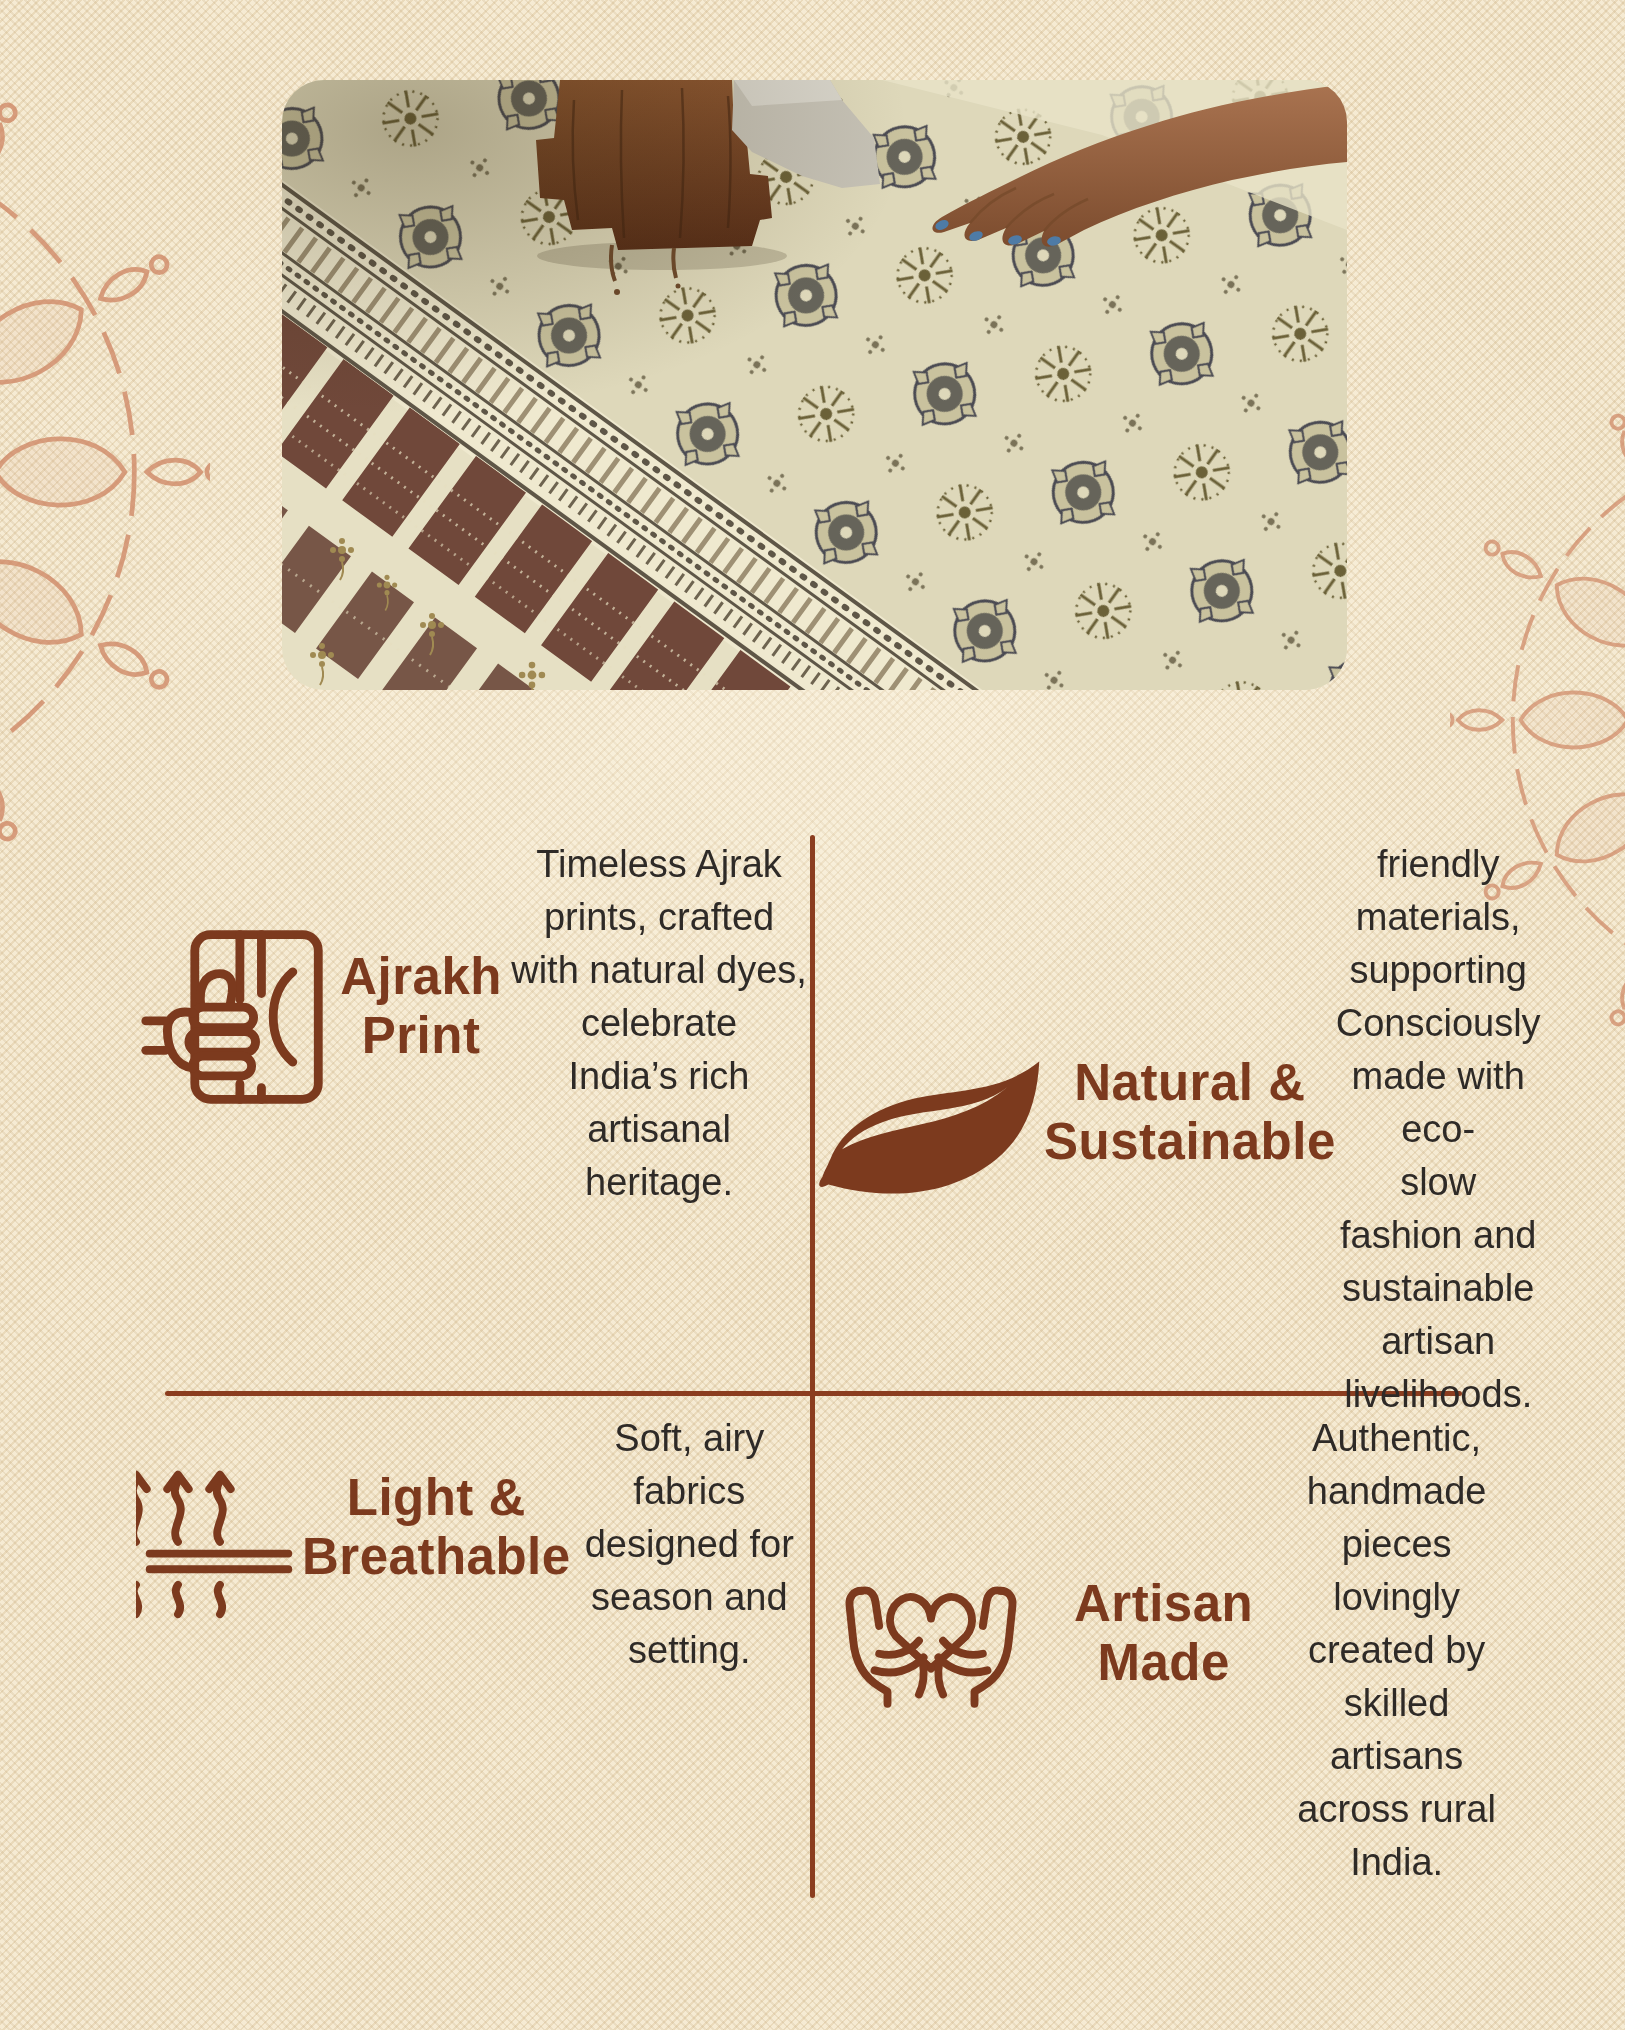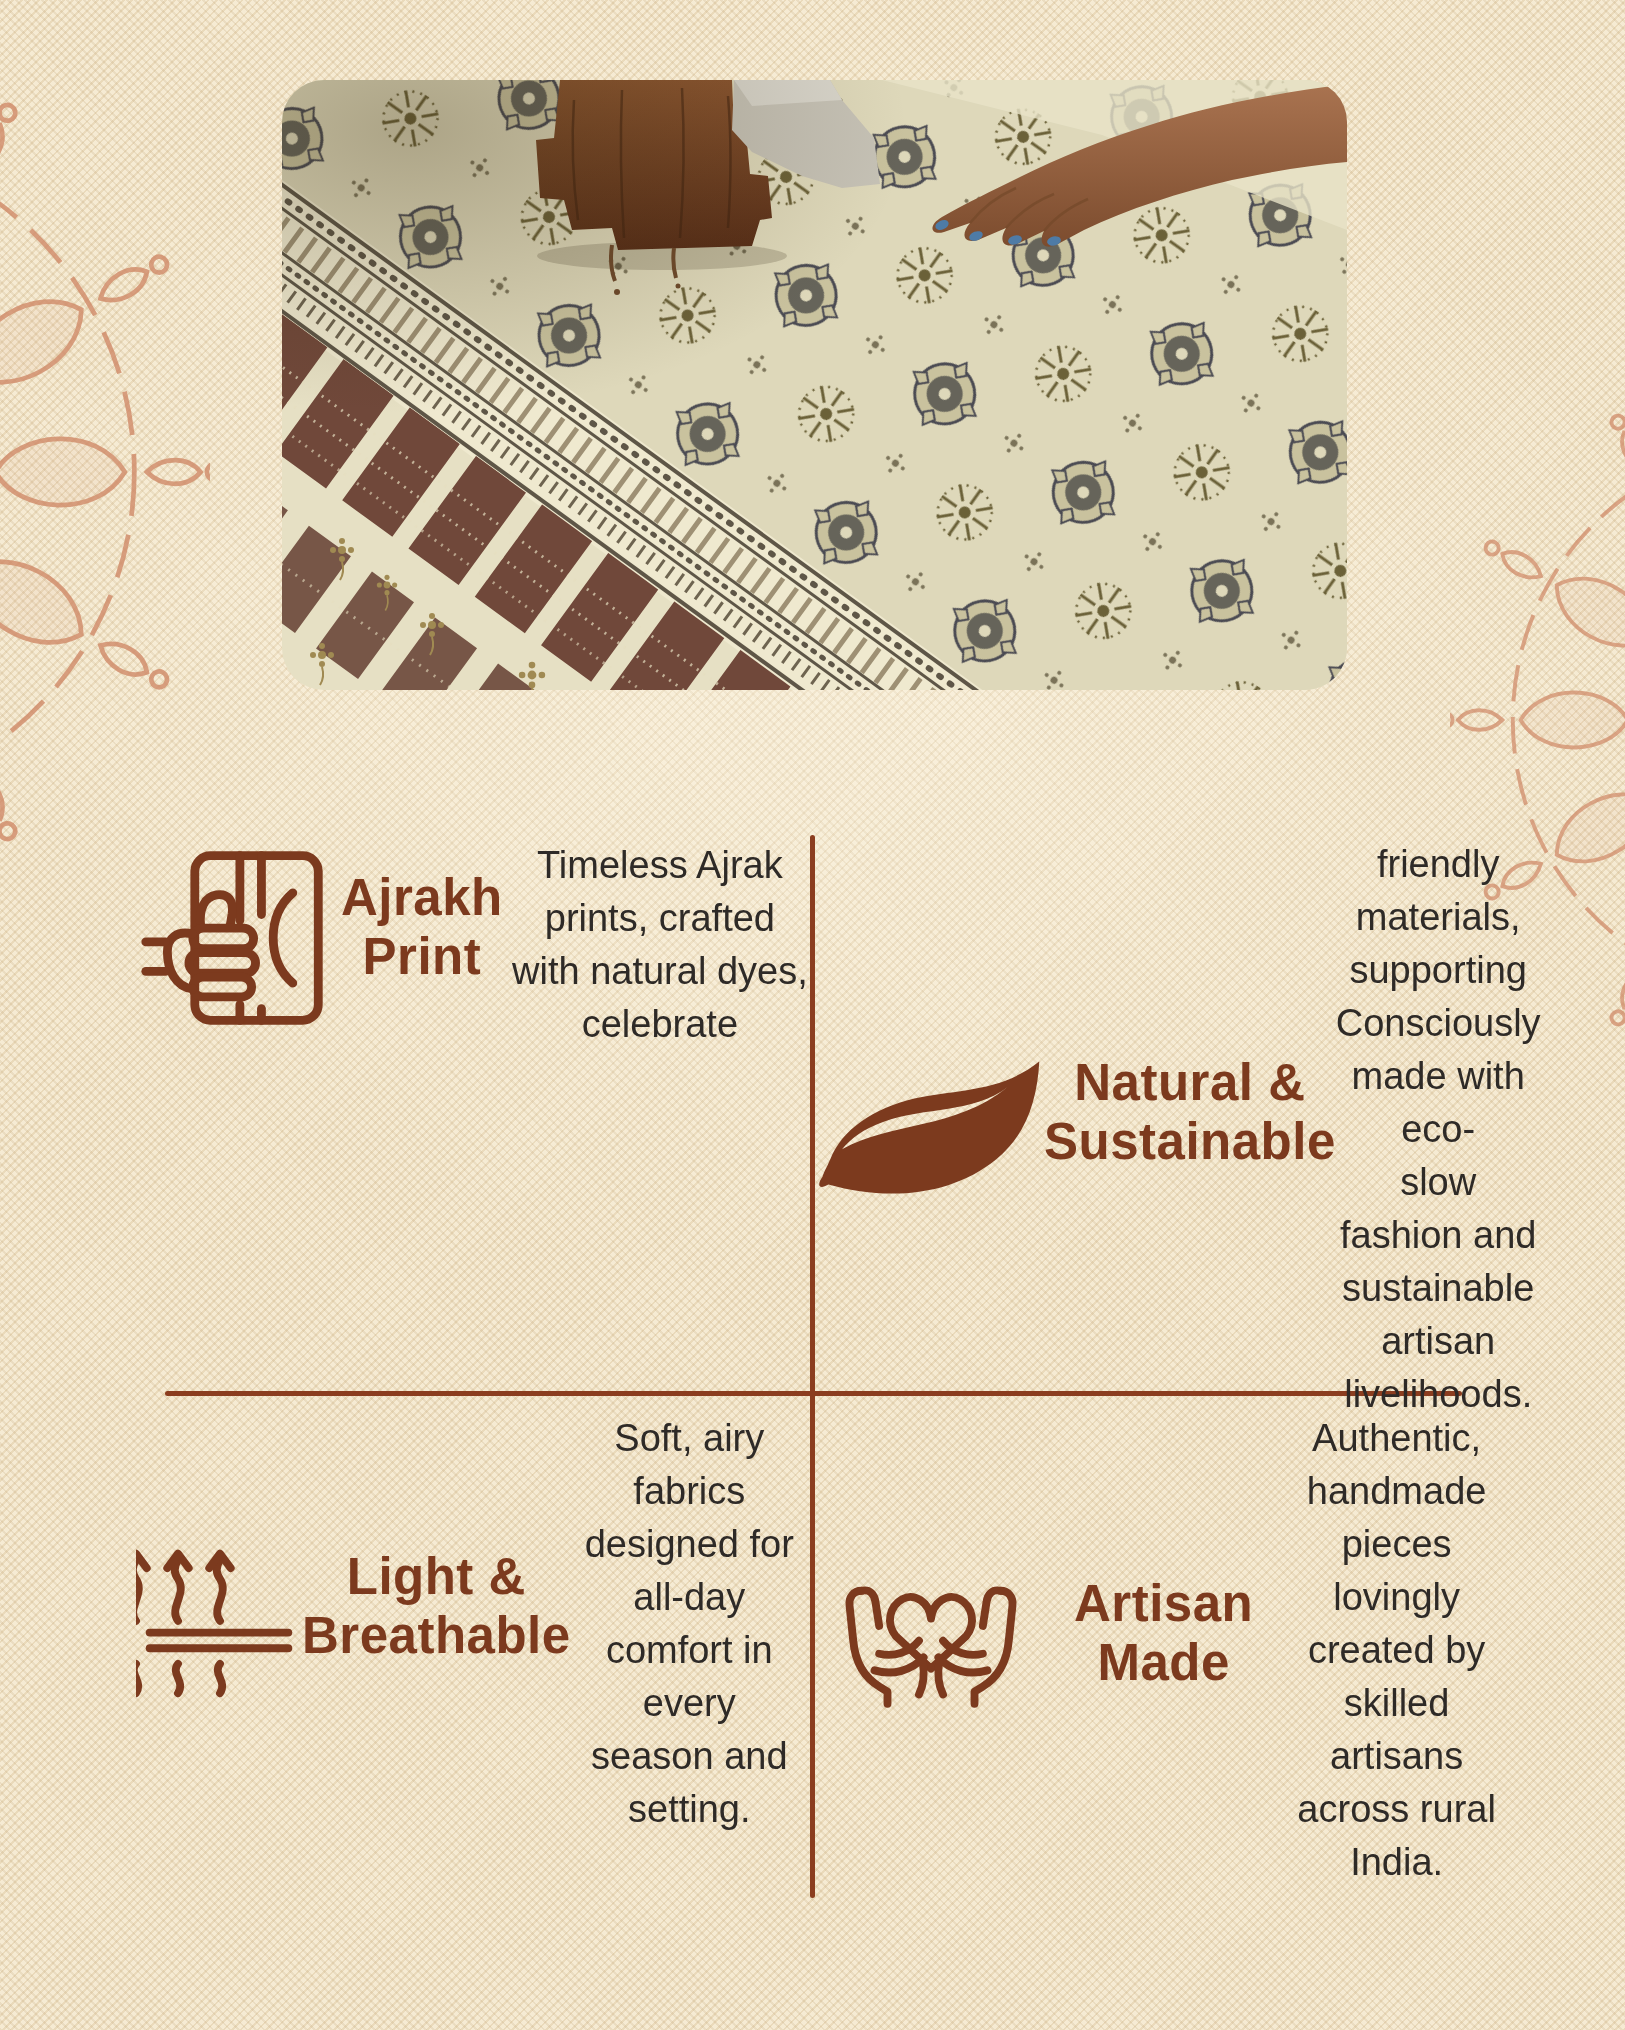--- a/index.html
+++ b/index.html
@@ -233,20 +233,21 @@
         <rect x="58" y="140" width="60" height="20" rx="10"></rect>
         <path d="M58,96 C42,92 32,100 32,114 C32,132 40,150 58,152"></path>
         <line x1="10" y1="104" x2="30" y2="104"></line>
           <line x1="10" y1="134" x2="30" y2="134"></line>
       </svg>
     </div>
     <h2 class="feature-title">Ajrakh Print</h2>
     <p class="feature-text">
       <span class="line">Timeless Ajrak prints, crafted</span>
       <span class="line">with natural dyes, celebrate</span>
+      <span class="line">India’s rich artisanal heritage.</span>
     </p>
   </div>
 
   <div class="cell cell-tr">
     <div class="icon-wrap">
       <svg width="236" height="166" viewBox="0 0 240 170">
         <path fill="#7C3A1E" fill-rule="evenodd" d="M14,140 C8,148 10,154 20,148 C84,166 148,158 192,122 C222,98 234,62 236,22 C196,54 152,50 108,60 C66,70 34,92 22,122 C18,131 15,136 14,140 Z
              M34,112 C84,84 150,92 204,48 C168,76 120,68 76,84 C56,91 43,101 34,112 Z"></path>
       </svg>
     </div>
@@ -272,21 +273,20 @@
         <g transform="translate(42,0)">
             <rect x="0" y="0" width="0" height="0"></rect>
           </g>
         <line x1="14" y1="106" x2="156" y2="106"></line>
         <line x1="14" y1="122" x2="156" y2="122"></line>
       </svg>
     </div>
     <h2 class="feature-title">Light &amp; Breathable</h2>
     <p class="feature-text">
       <span class="line">Soft, airy fabrics designed for</span>
-      <span class="line">all-day comfort in every</span>
       <span class="line">season and setting.</span>
     </p>
   </div>
 
   <div class="cell cell-br">
     <div class="icon-wrap">
       <svg width="206" height="162" viewBox="0 0 210 175" class="ic" stroke-width="8.5">
         <path d="M105,60 C103,42 87,32 74,39 C60,47 56,65 67,79 L105,114 L143,79 C154,65 150,47 136,39 C123,32 107,42 105,60 Z"></path>
         <path d="M96,106 C98,118 97,132 92,142 M114,106 C112,118 113,132 118,142"></path>
         <g id="handL">

